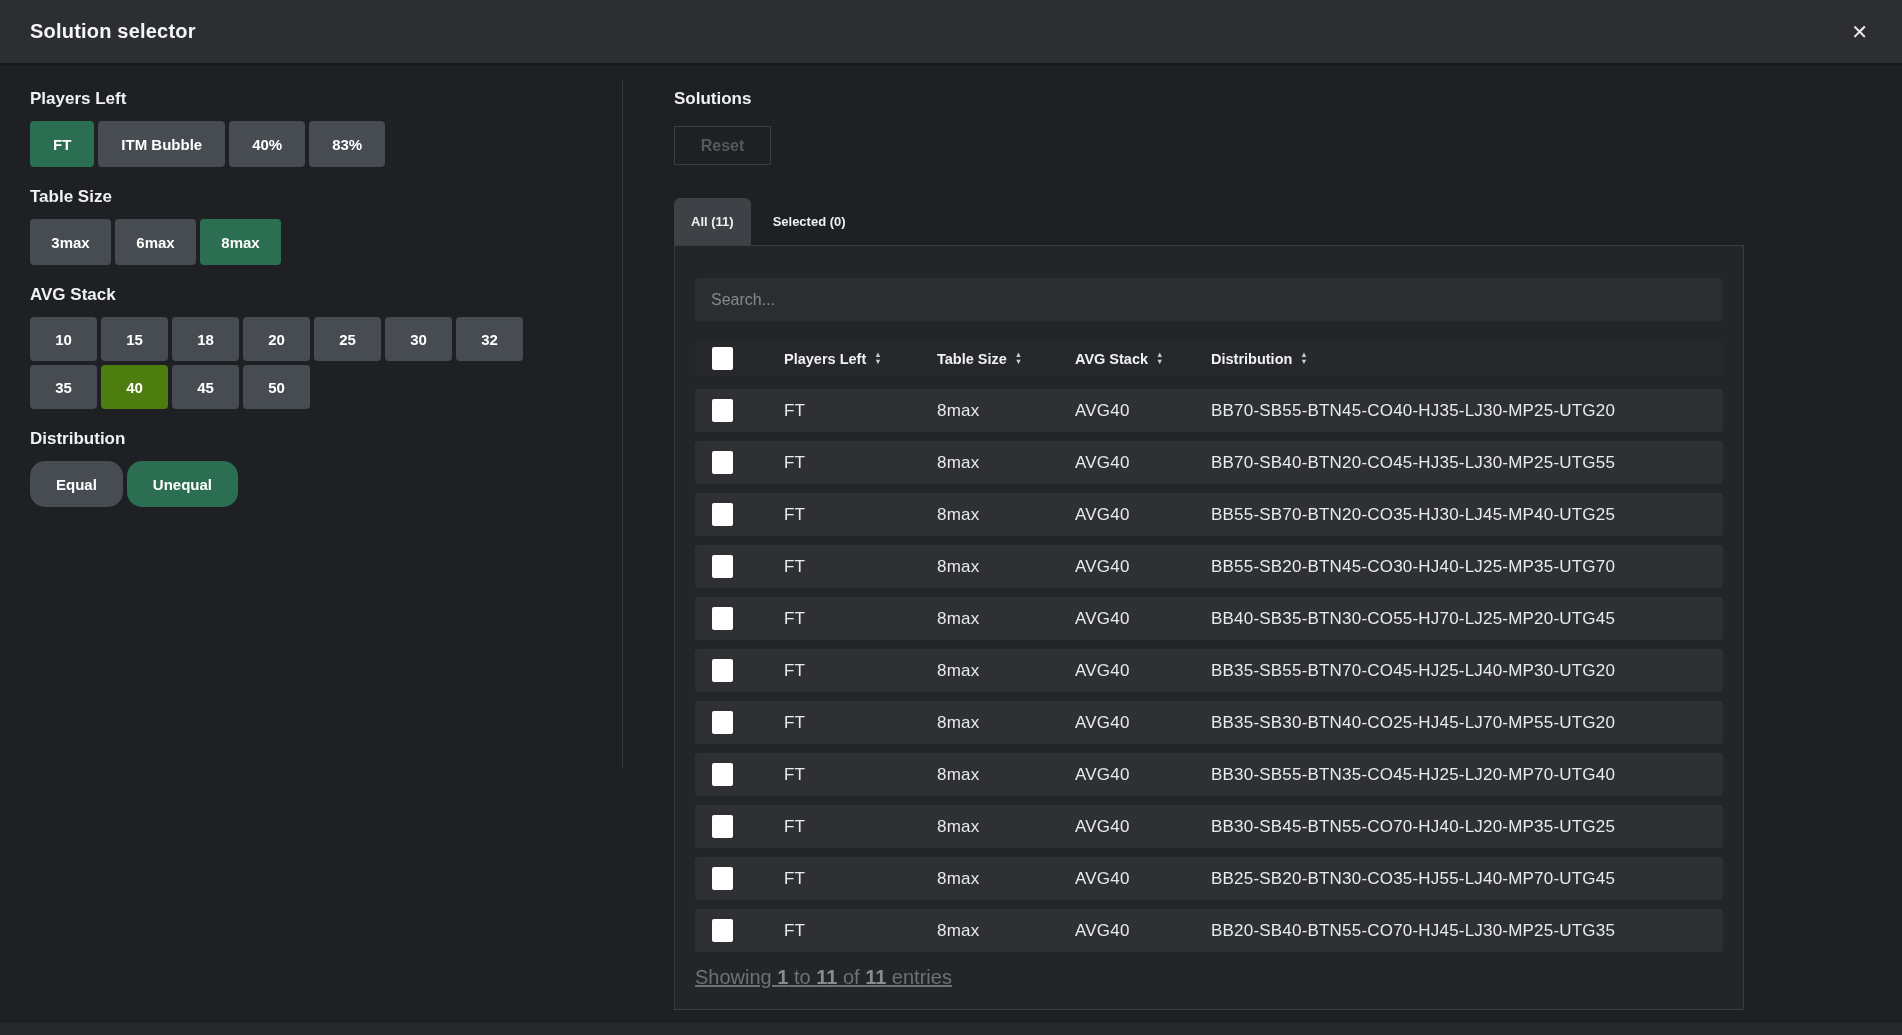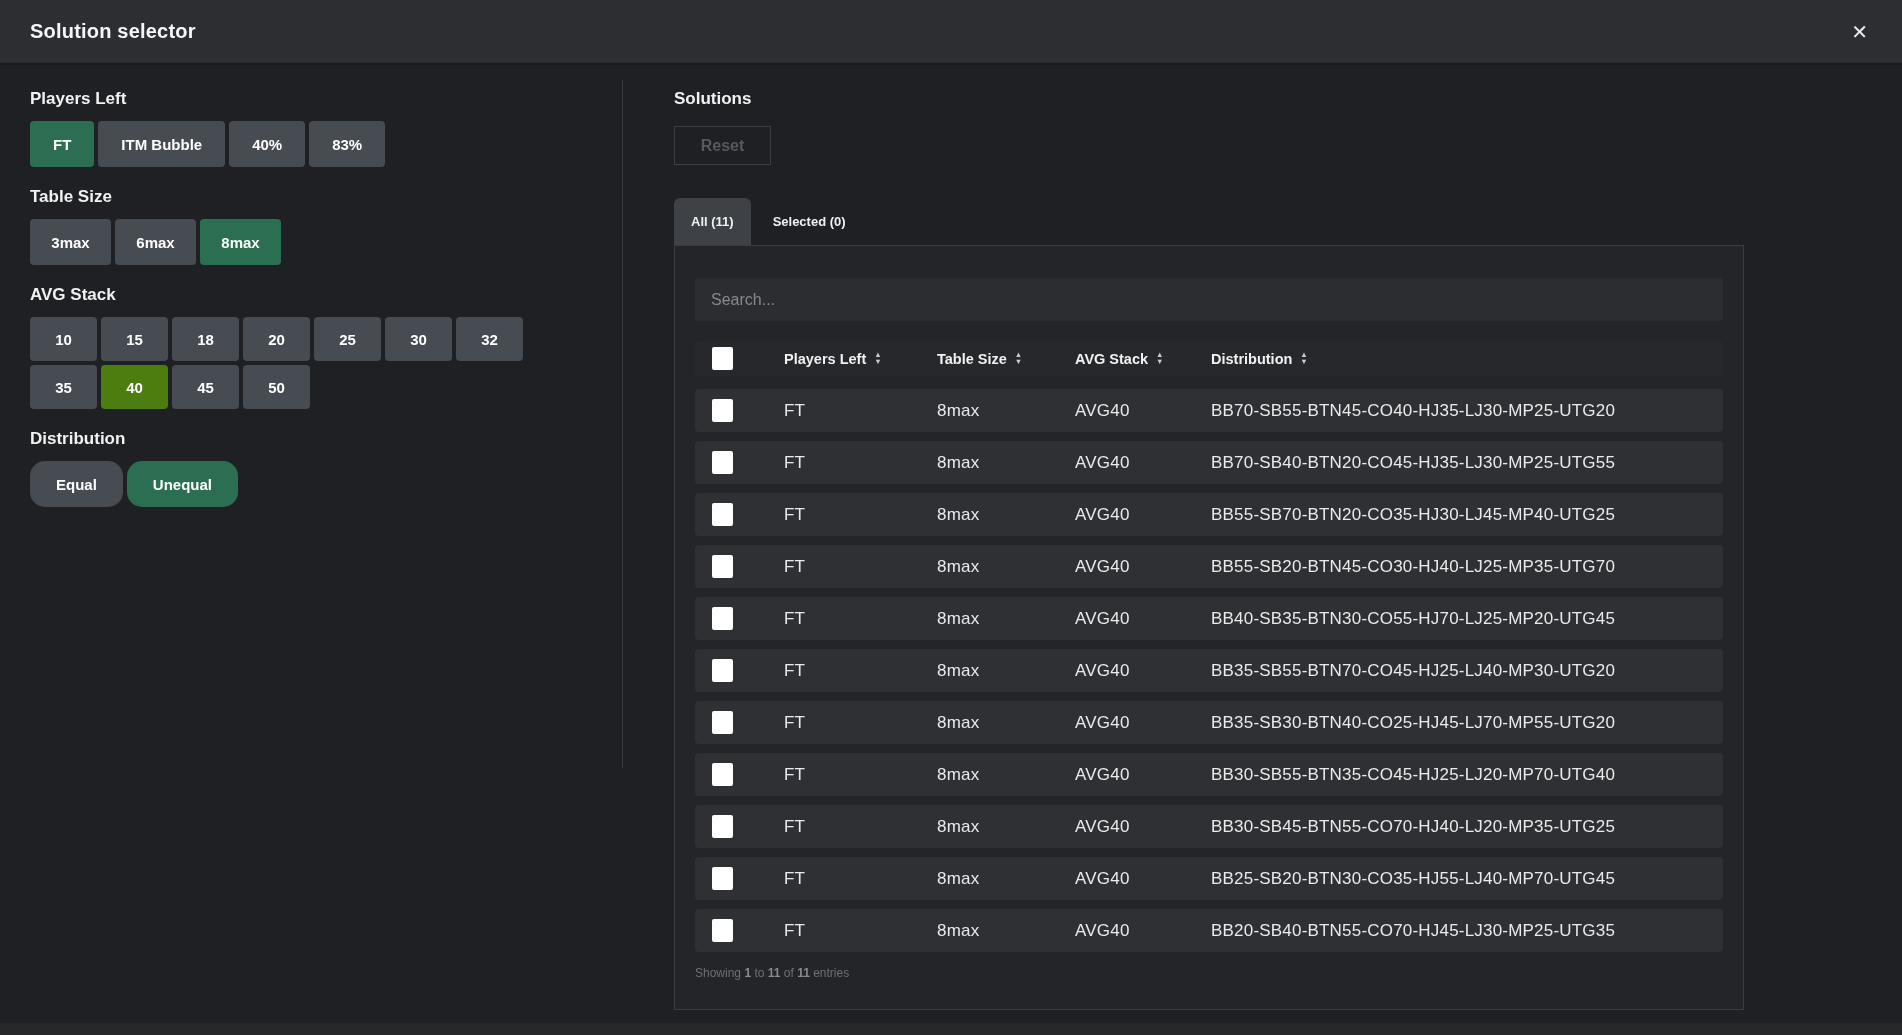--- a/index.html
+++ b/index.html
@@ -88,21 +88,21 @@
   .trow {
     height: 43px; background: #2e3033; border-radius: 4px; margin-bottom: 9px;
     font-size: 17px; color: #e9eaeb; cursor: pointer; letter-spacing: .2px;
   }
   .cb-cell { padding-left: 17px; display: flex; align-items: center; }
   input[type="checkbox"] {
     appearance: none; -webkit-appearance: none;
     width: 21px; height: 23px; background: #ffffff; border-radius: 2px;
     border: none; cursor: pointer; display: block;
   }
-  .summary { margin-top: 14px; font-size: 12px; color: #6e7175; }
+  .summary { margin-top: 14px; font-size: 20px; color: #6e7175; text-decoration: underline; }
   .summary .bold { font-weight: 700; color: #888b8f; }
 
   .bottom-strip {
     position: absolute; left: 0; right: 0; bottom: 0; height: 12px;
     background: #26282a;
   }
 </style>
 </head>
 <body>
 

